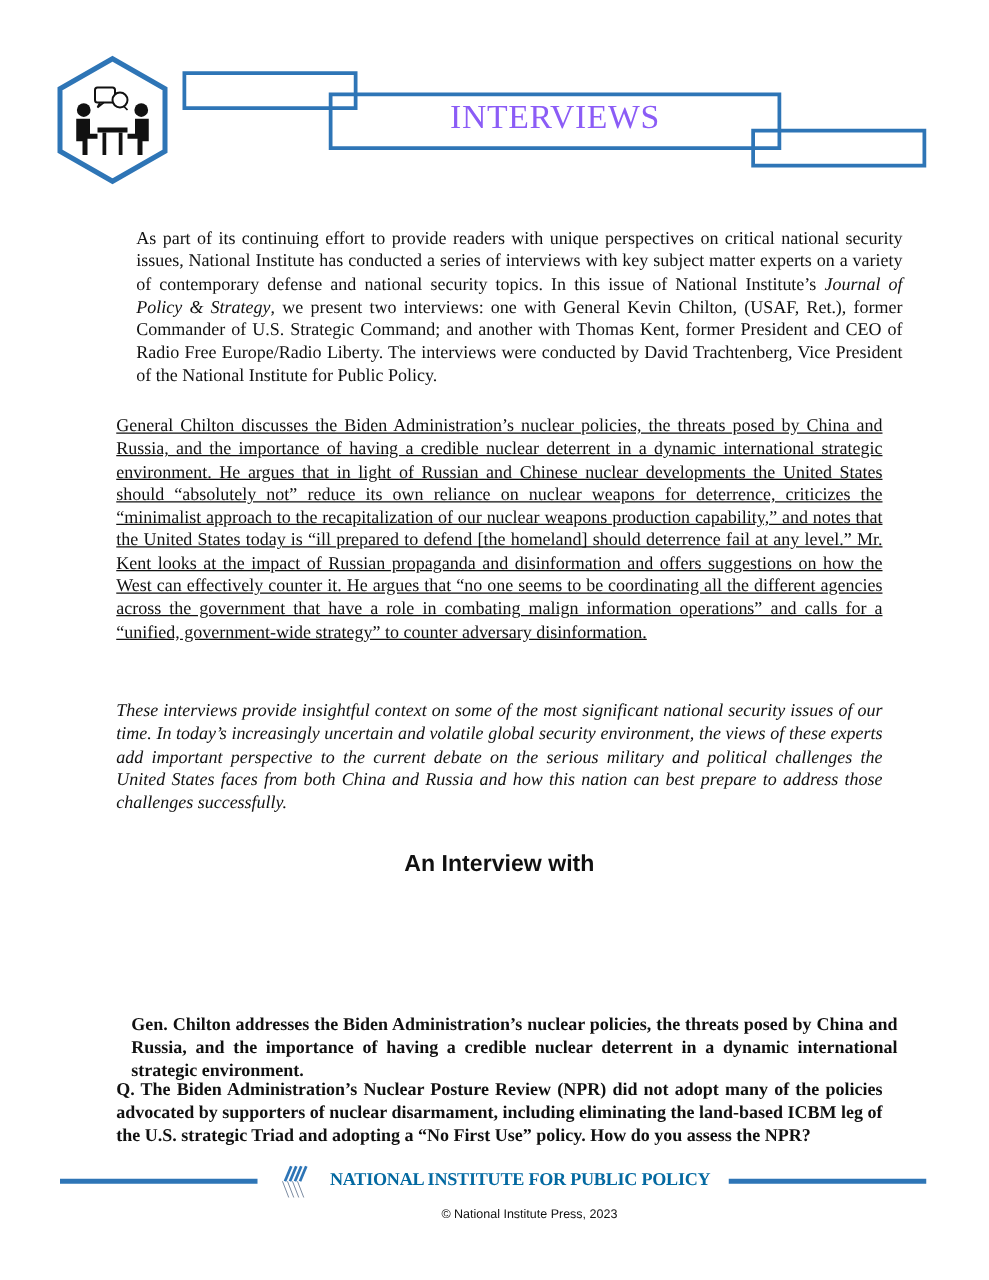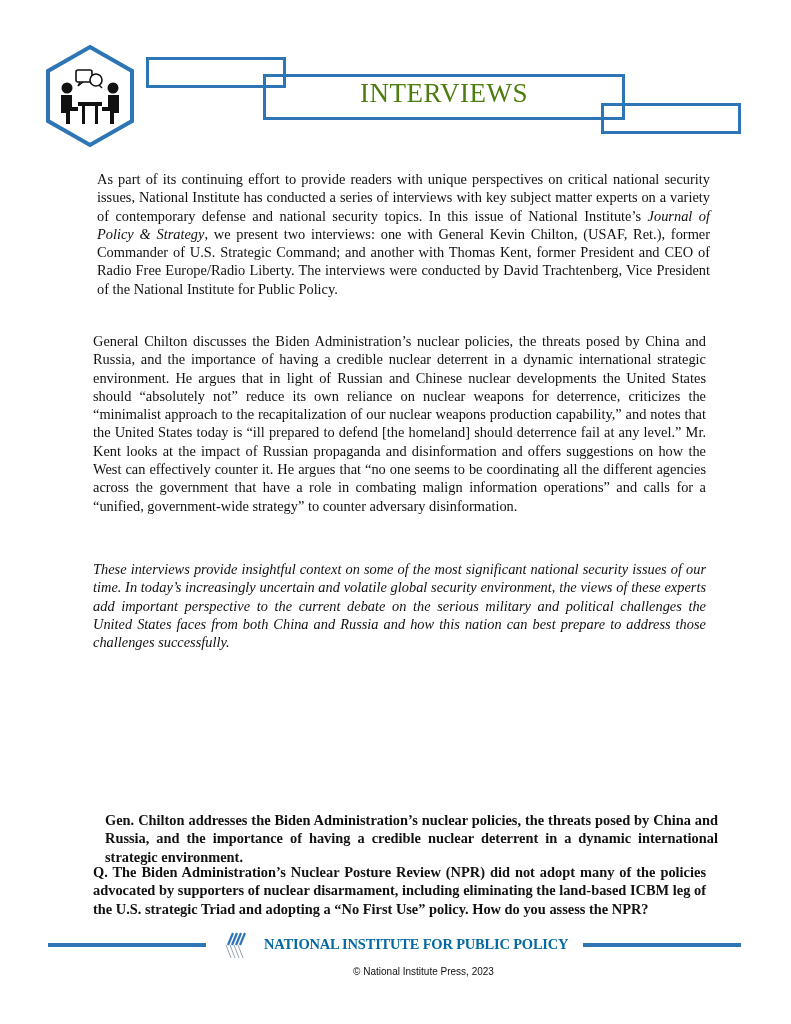--- a/index.html
+++ b/index.html
@@ -2,24 +2,24 @@
 <html><head>
 <meta charset="utf-8">
 <style>
   html, body { margin: 0; padding: 0; background: #ffffff; }
   body { width: 791px; height: 1024px; position: relative; overflow: hidden; font-family: "DejaVu Serif", serif; color: #111; }
   .logo { position: absolute; left: 44px; top: 44px; width: 92px; height: 104px; }
   .box { position: absolute; border: 3px solid #2e75b6; box-sizing: border-box; }
   .box1 { left: 146px; top: 57px; width: 140px; height: 31px; }
   .box2 { left: 263px; top: 74px; width: 362px; height: 46px; background: transparent; }
   .box3 { left: 601px; top: 103px; width: 140px; height: 31px; }
-  .title { position: absolute; left: 266px; top: 78px; width: 356px; text-align: center; font-family: "Liberation Serif", serif; font-size: 27px; letter-spacing: 0.5px; color: #4d7c0f; }
+  .title { position: absolute; left: 266px; top: 78px; width: 356px; text-align: center; font-family: "Liberation Serif", serif; font-size: 27px; letter-spacing: 0.5px; color: #8b5cf6; }
   .content { position: absolute; left: 93px; width: 613px; font-family: "Liberation Serif", serif; font-size: 14.4px; line-height: 18.3px; text-align: justify; }
   .p1 { top: 166px; }
-  .p2 { top: 332px; }
+  .p2 { top: 332px; text-decoration: underline; }
   .p3 { top: 560px; font-style: italic; }
   .heading { position: absolute; left: 93px; width: 613px; top: 678px; text-align: center; font-family: "Liberation Sans", sans-serif; font-weight: bold; font-size: 18.5px; line-height: 25px; }
   .summary { position: absolute; left: 93px; width: 613px; top: 799px; font-family: "Liberation Serif", serif; font-weight: bold; font-size: 14.4px; line-height: 18.3px; text-align: justify; }
   .question { position: absolute; left: 93px; width: 613px; top: 863px; font-family: "Liberation Serif", serif; font-weight: bold; font-size: 14.4px; line-height: 18.3px; text-align: justify; }
   .footer-line { position: absolute; top: 943px; height: 4px; background: #2e75b6; }
   .fl-left { left: 48px; width: 158px; }
   .fl-right { left: 583px; width: 158px; }
   .footer-logo { position: absolute; left: 222px; top: 931px; width: 26px; height: 28px; }
   .footer-name { position: absolute; left: 264px; top: 936px; font-family: "Liberation Serif", serif; font-weight: bold; font-size: 14.5px; color: #0369a1; letter-spacing: -0.2px; }
   .copyright { position: absolute; left: 0; width: 791px; top: 966px; text-align: center; font-family: "Liberation Sans", sans-serif; font-size: 10px; color: #111; margin-left: 16px; }
@@ -45,27 +45,28 @@
   <rect x="34" y="58" width="24" height="4" fill="#111"></rect>
   <rect x="38" y="62" width="3" height="18" fill="#111"></rect>
   <rect x="51" y="62" width="3" height="18" fill="#111"></rect>
 </svg>
 
 <div class="box box1"></div>
 <div class="box box2"></div>
 <div class="box box3"></div>
 <div class="title">INTERVIEWS</div>
 
-<p class="content p1" style="margin:4px;">
+<p class="content p1" style="margin:16px;">
   <span>As part of its continuing effort to provide readers with unique perspectives on critical national security issues, National Institute has conducted a series of interviews with key subject matter experts on a variety of contemporary defense and national security topics.  In this issue of National Institute’s </span><em>Journal of Policy &amp; Strategy</em><span>, we present two interviews: one with General Kevin Chilton, (USAF, Ret.), former Commander of U.S. Strategic Command; and another with Thomas Kent, former President and CEO of Radio Free Europe/Radio Liberty. The interviews were conducted by David Trachtenberg, Vice President of the National Institute for Public Policy.</span>
 </p>
 <p class="content p2" style="margin:0;">General Chilton discusses the Biden Administration’s nuclear policies, the threats posed by China and Russia, and the importance of having a credible nuclear deterrent in a dynamic international strategic environment. He argues that in light of Russian and Chinese nuclear developments the United States should “absolutely not” reduce its own reliance on nuclear weapons for deterrence, criticizes the “minimalist approach to the recapitalization of our nuclear weapons production capability,” and notes that the United States today is “ill prepared to defend [the homeland] should deterrence fail at any level.” Mr. Kent looks at the impact of Russian propaganda and disinformation and offers suggestions on how the West can effectively counter it. He argues that “no one seems to be coordinating all the different agencies across the government that have a role in combating malign information operations” and calls for a “unified, government-wide strategy” to counter adversary disinformation.</p>
 <p class="content p3" style="margin:0;">These interviews provide insightful context on some of the most significant national security issues of our time. In today’s increasingly uncertain and volatile global security environment, the views of these experts add important perspective to the current debate on the serious military and political challenges the United States faces from both China and Russia and how this nation can best prepare to address those challenges successfully.</p>
 
 <div class="heading">
+  <div>An Interview with</div>
 </div>
 
 <p class="summary" style="margin:12px;">Gen. Chilton addresses the Biden Administration’s nuclear policies, the threats posed by China and Russia, and the importance of having a credible nuclear deterrent in a dynamic international strategic environment.</p>
 <p class="question" style="margin:0;">Q.  The Biden Administration’s Nuclear Posture Review (NPR) did not adopt many of the policies advocated by supporters of nuclear disarmament, including eliminating the land-based ICBM leg of the U.S. strategic Triad and adopting a “No First Use” policy. How do you assess the NPR?</p>
 
 <div class="footer-line fl-left"></div>
 <svg class="footer-logo" viewBox="0 0 26 28" xmlns="http://www.w3.org/2000/svg">
   <g stroke="#2e75b6" stroke-width="2.2">
     <line x1="6" y1="14" x2="11" y2="2"></line>
     <line x1="10" y1="14" x2="15" y2="2"></line>

